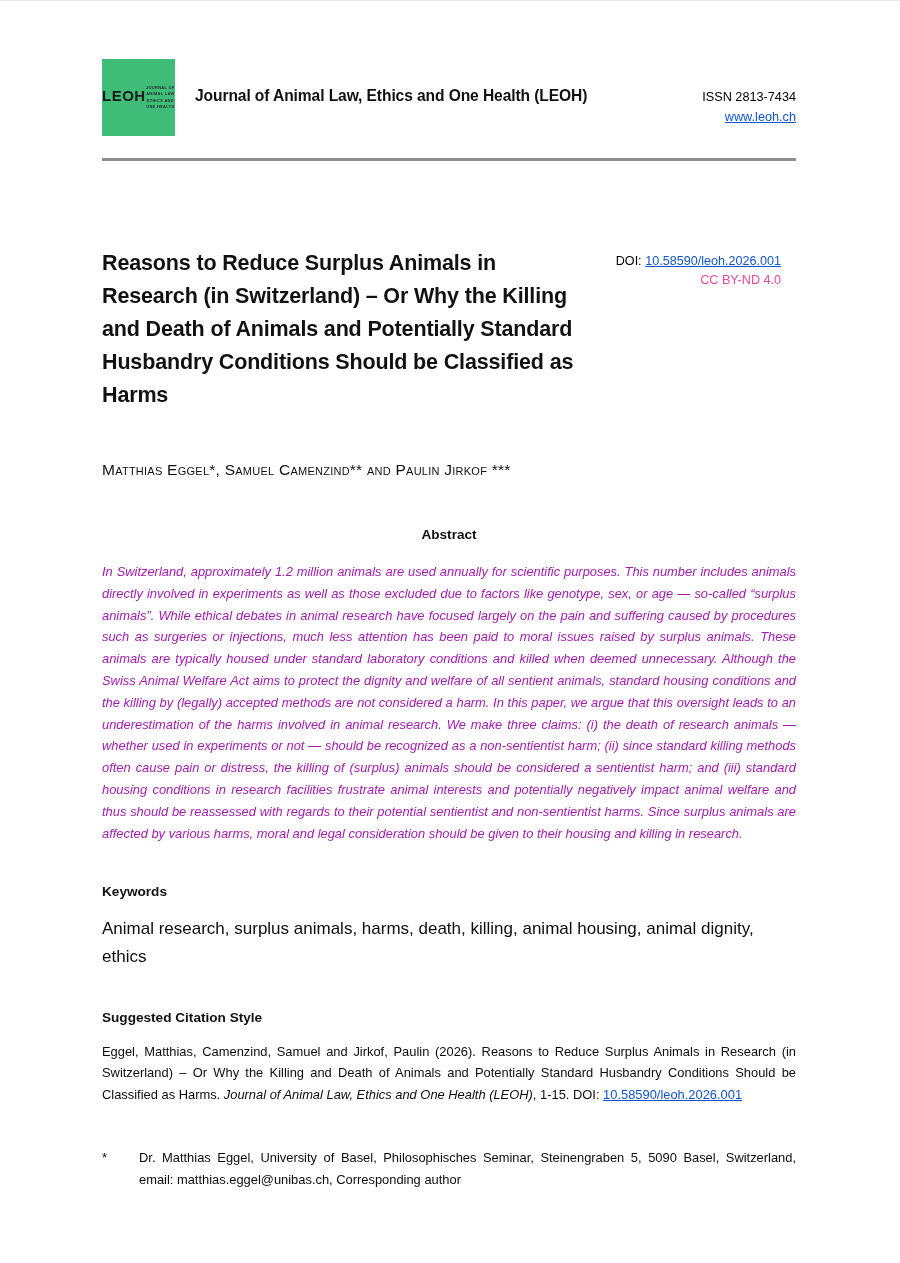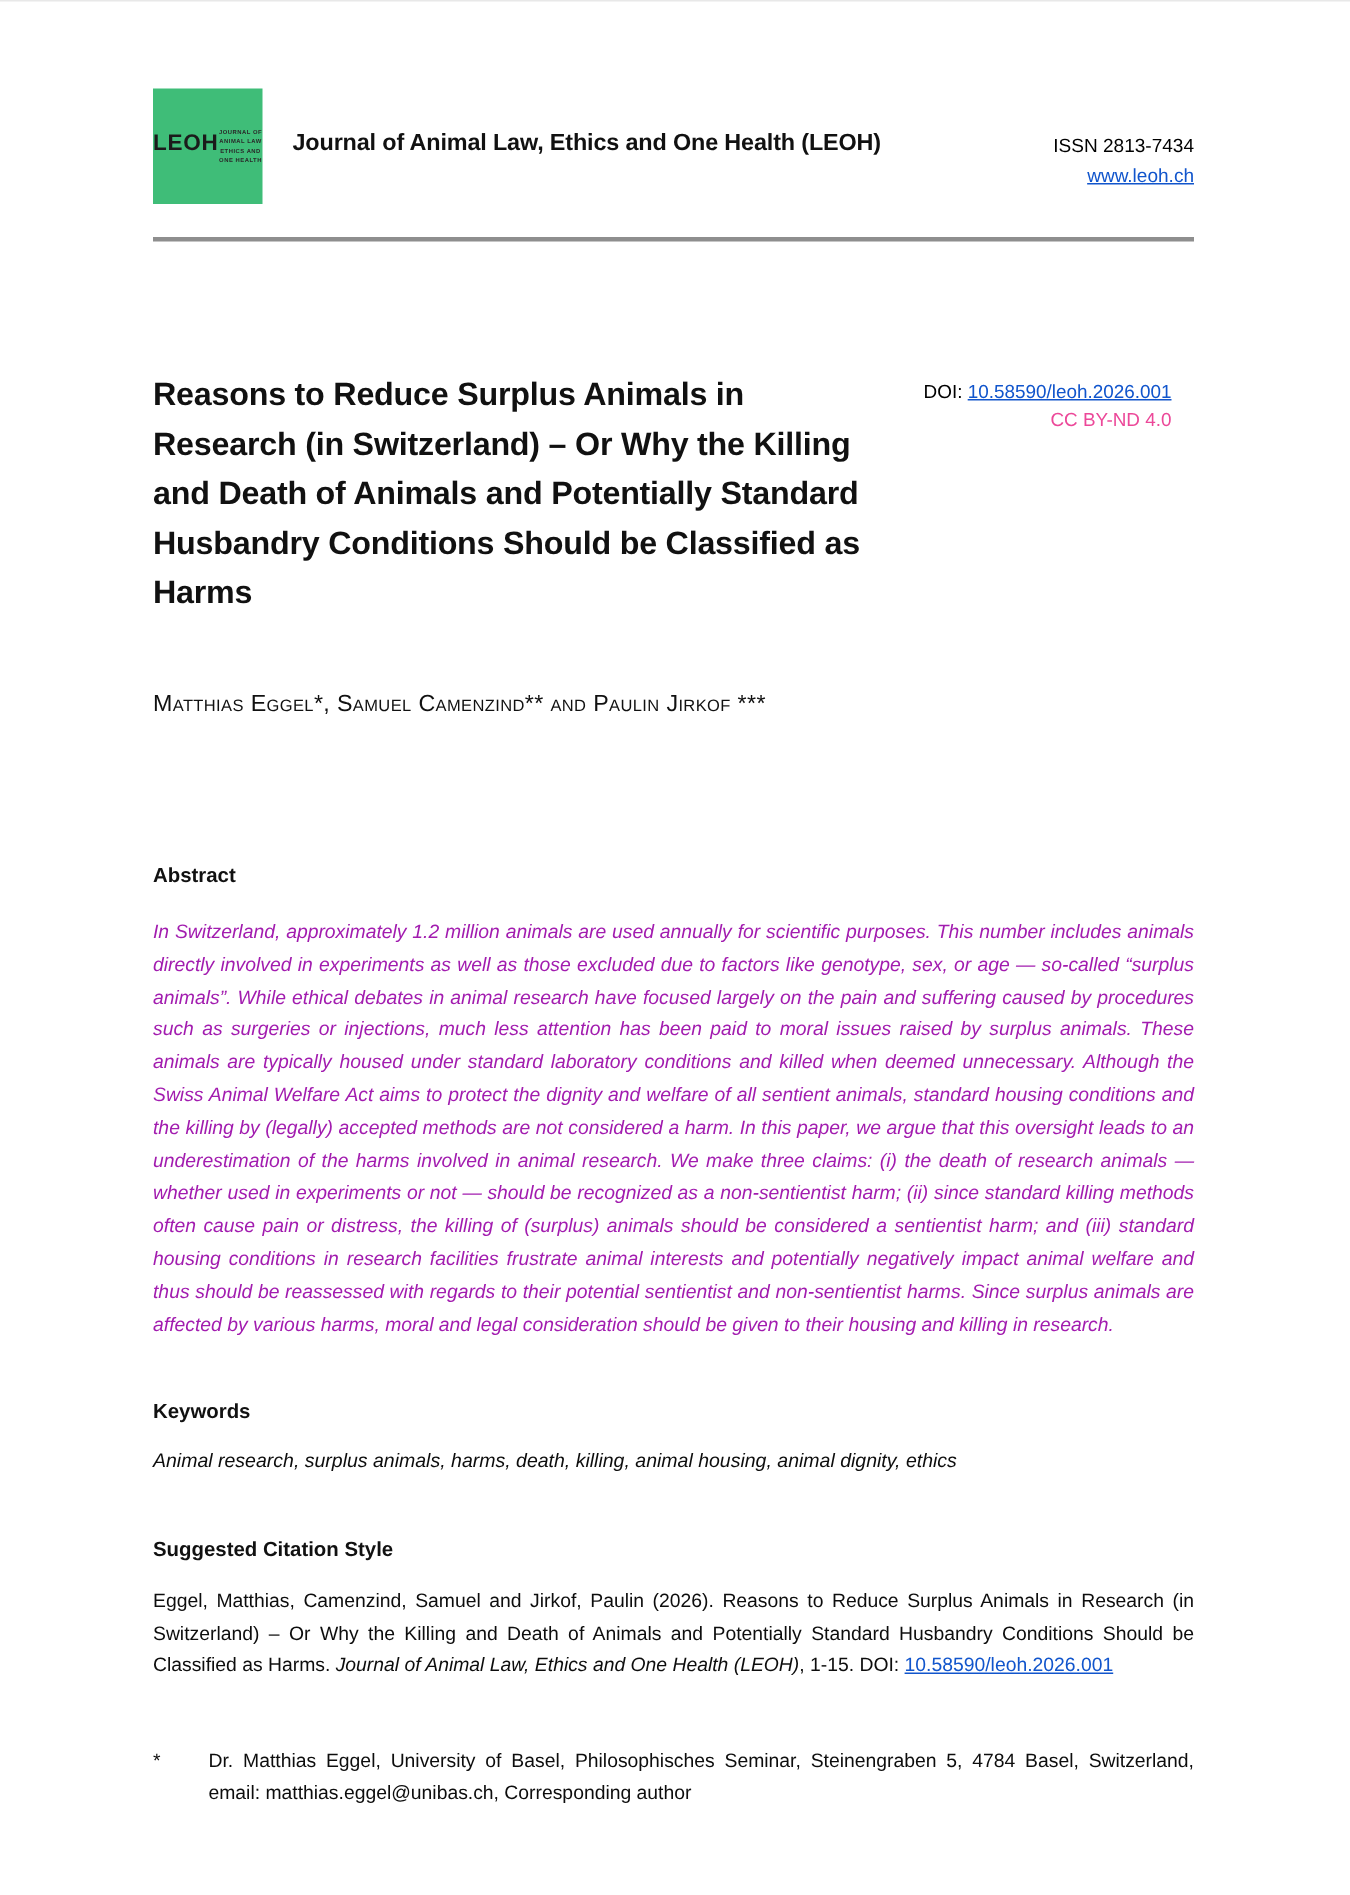--- a/index.html
+++ b/index.html
@@ -133,36 +133,35 @@
     color: #111111;
   }
 
   
   .sec-head {
     font-size: 13.6px;
     font-weight: 700;
     color: #111111;
     margin: 0;
   }
-  .abstract-head { margin-top: 97px; }
+  .abstract-head { margin-top: 48px; text-align: center; }
   .abstract-body {
     margin-top: 19px;
     font-size: 12.9px;
     font-style: italic;
     line-height: 1.69;
     text-align: justify;
     color: #a21caf;
   }
   .keywords-head { margin-top: 40px; }
   .keywords-body {
     margin-top: 16px;
-    font-size: 13px;
+    font-size: 17px;
     line-height: 1.6;
     color: #0d0d0d;
-    font-style: italic;
   }
   .citation-head { margin-top: 40px; }
   .citation-body {
     margin-top: 16px;
     font-size: 12.9px;
     line-height: 1.67;
     text-align: justify;
     color: #0d0d0d;
   }
   .citation-body em { font-style: italic; }
@@ -219,18 +218,18 @@
 
     <h2 class="sec-head keywords-head">Keywords</h2>
     <p class="keywords-body">Animal research, surplus animals, harms, death, killing, animal housing, animal dignity, ethics</p>
 
     <h2 class="sec-head citation-head">Suggested Citation Style</h2>
     <p class="citation-body"><span>Eggel, Matthias, Camenzind, Samuel and Jirkof, Paulin (2026). Reasons to Reduce Surplus Animals in Research (in Switzerland) – Or Why the Killing and Death of Animals and Potentially Standard Husbandry Conditions Should be Classified as Harms. </span><em>Journal of Animal Law, Ethics and One Health (LEOH)</em><span>, 1-15. DOI: </span><span class="doi-link">10.58590/leoh.2026.001</span></p>
 
     <div class="footnotes">
       <div class="footnote">
         <span class="footnote-marker">*</span>
-        <span>Dr. Matthias Eggel, University of Basel, Philosophisches Seminar, Steinengraben 5, 4784 Basel, Switzerland, email: matthias.eggel@unibas.ch, Corresponding author</span>
+        <span>Dr. Matthias Eggel, University of Basel, Philosophisches Seminar, Steinengraben 5, 5090 Basel, Switzerland, email: matthias.eggel@unibas.ch, Corresponding author</span>
       </div>
     </div>
 
   </div>
 </div>
 
 </body></html>

